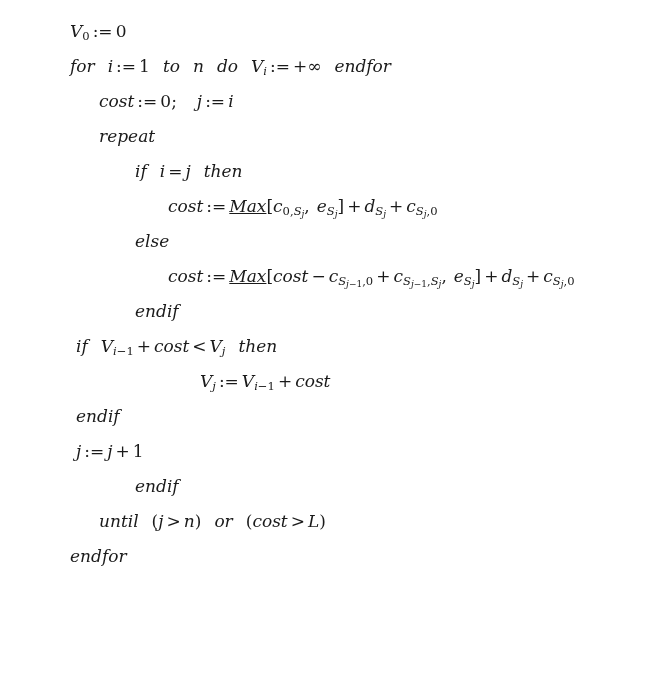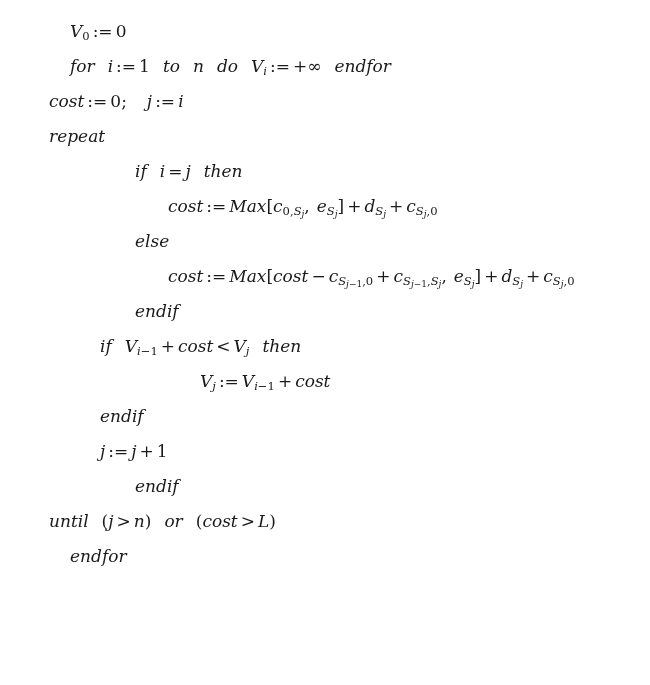--- a/index.html
+++ b/index.html
@@ -27,37 +27,38 @@
   }
   .line {
     display: block;
     height: 35px;
     line-height: 35px;
     white-space: nowrap;
     font-size: 17px;
   }
   
   .i0 { padding-left: 70px; }
-  .i1 { padding-left: 49px; }
+  .i1 { padding-left: 99px; }
   .i2 { padding-left: 135px; }
   .i3 { padding-left: 168px; }
-  .i4 { padding-left: 100px; }
+  .i4 { padding-left: 76px; }
   .i5 { padding-left: 200px; }
 
   
   .kw {
     font-style: italic;
     font-family: "DejaVu Serif", "Liberation Serif", serif;
   }
   .var {
     font-style: italic;
     font-family: "DejaVu Serif", "Liberation Serif", serif;
   }
   .fn {
     font-style: italic;
+    text-decoration: underline;
   }
   .num, .op, .paren, .brack {
     font-style: normal;
   }
   .op {
     padding: 0 3px;
   }
   .assign {
     padding: 0 3px;
     font-style: normal;

